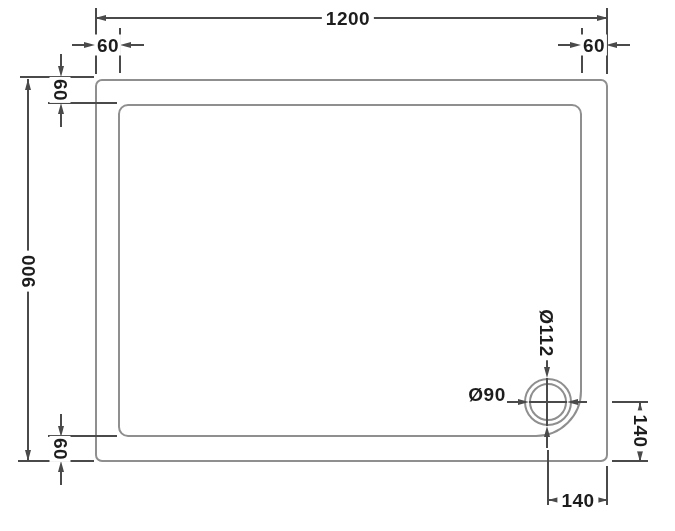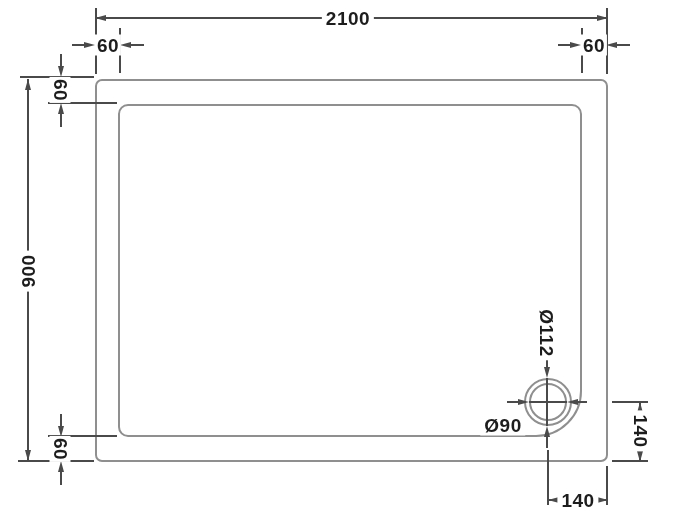--- a/index.html
+++ b/index.html
@@ -53,21 +53,21 @@
     <div class="hl" style="left:612px;top:401px;width:36px;"></div>
     <div class="hl" style="left:612px;top:460px;width:36px;"></div>
     <div class="vl" style="left:547px;top:450px;height:55px;"></div>
     <div class="vl" style="left:606px;top:466px;height:39px;"></div>
   </div>
 
   <div>
     <div class="hl" style="left:95px;top:17px;width:513px;"></div>
     <div class="ar ar-l" style="left:95px;top:15px;"></div>
     <div class="ar ar-r" style="left:597px;top:15px;"></div>
-    <div class="lbl" style="left:348px;top:18px;">2100</div>
+    <div class="lbl" style="left:348px;top:18px;">1200</div>
   </div>
 
   <div>
     <div class="hl" style="left:72px;top:44px;width:13px;"></div>
     <div class="ar ar-r" style="left:84px;top:42px;"></div>
     <div class="ar ar-l" style="left:120px;top:42px;"></div>
     <div class="hl" style="left:131px;top:44px;width:13px;"></div>
     <div class="lbl" style="left:108px;top:45px;padding:1px 2px;">60</div>
   </div>
 
@@ -105,21 +105,21 @@
   <div>
     <div class="vl" style="left:546px;top:357px;height:12px;"></div>
     <div class="ar ar-d" style="left:544px;top:367px;"></div>
     <div class="vl" style="left:546px;top:378px;height:48px;"></div>
     <div class="ar ar-u" style="left:544px;top:426px;"></div>
     <div class="vl" style="left:546px;top:437px;height:11px;"></div>
     <div class="lbl rot90" style="left:546px;top:333px;">Ø112</div>
   </div>
 
   <div>
-    <div class="lbl" style="left:487px;top:425px;margin-left:16px;">Ø90</div>
+    <div class="lbl" style="left:487px;top:394px;">Ø90</div>
     <div class="hl" style="left:507px;top:401px;width:12px;"></div>
     <div class="ar ar-r" style="left:518px;top:399px;"></div>
     <div class="hl" style="left:529px;top:401px;width:38px;"></div>
     <div class="ar ar-l" style="left:567px;top:399px;"></div>
     <div class="hl" style="left:578px;top:401px;width:9px;"></div>
   </div>
 
   <div>
     <div class="vl" style="left:639px;top:402px;height:60px;"></div>
     <div class="ar ar-u" style="left:637px;top:402px;"></div>

